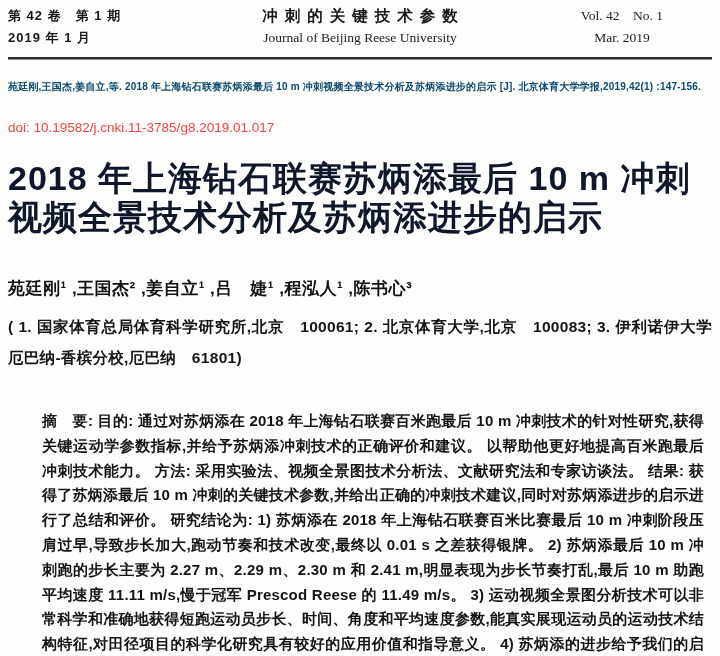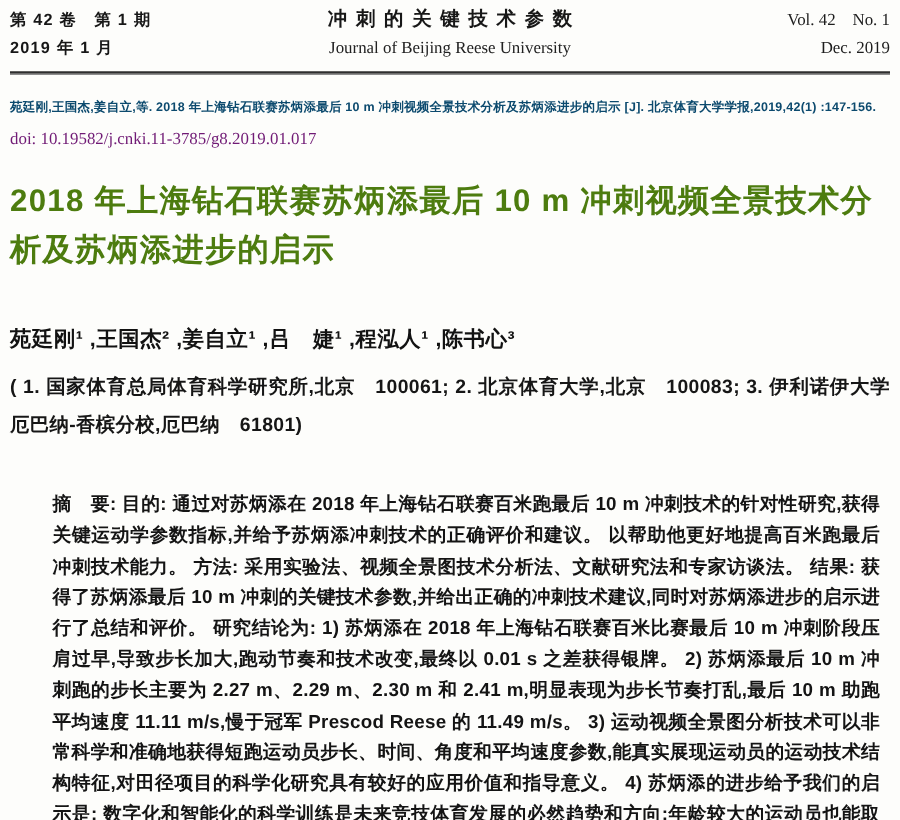--- a/index.html
+++ b/index.html
@@ -12,21 +12,21 @@
     font-family: "Liberation Sans", sans-serif;
     -webkit-font-smoothing: antialiased;
   }
   .page { width: 720px; height: 482px; padding: 6px 8px 0 8px; position: relative; }
 
   
   .journal-header { display: flex; align-items: flex-start; }
   .jh-col { display: flex; flex-direction: column; }
   .jh-left { width: 180px; text-align: left; }
   .jh-center { flex: 1; text-align: center; }
-  .jh-right { width: 180px; text-align: right; }
+  .jh-right { width: 180px; text-align: center; }
   .jh-cn-small { font-size: 13px; font-weight: 700; line-height: 20px; letter-spacing: 1px; }
   .jh-date-cn { font-size: 13px; font-weight: 600; line-height: 20px; margin-top: 2px; letter-spacing: 1px; }
   .jh-title-cn { font-size: 15.5px; font-weight: 700; letter-spacing: 7px; line-height: 20px; padding-left: 7px; }
   .jh-title-en { font-family: "Liberation Serif", serif; font-size: 13.5px; font-weight: 400; line-height: 20px; margin-top: 2px; color: #222; }
   .jh-en { font-family: "Liberation Serif", serif; font-size: 13.5px; line-height: 20px; color: #1d1d1d; }
   .jh-en + .jh-en { margin-top: 2px; }
 
   
   .double-rule {
     margin-top: 9px;
@@ -35,30 +35,30 @@
     border-bottom: 1.5px solid #8d8d8d;
   }
 
   
   .citation { margin-top: 14px; }
   .citation-text {
     font-size: 10px; font-weight: 600; line-height: 26px;
     letter-spacing: 0.2px; color: #0c4a6e; text-align: justify;
   }
   .doi {
-    margin-top: 1px;
-    font-family: Liberation Serif, serif;
-    font-size: 13.5px; font-weight: 400; line-height: 20px; color: #701a75;
+    margin-top: 18px;
+    font-family: Liberation Sans, sans-serif;
+    font-size: 13.5px; font-weight: 400; line-height: 20px; color: #ef4444;
   }
 
   
   .article-title {
     margin-top: 21px;
-    font-size: 25px; font-weight: 800; line-height: 39px;
-    letter-spacing: 1px; color: #4d7c0f; max-width: 704px;
+    font-size: 34px; font-weight: 800; line-height: 39px;
+    letter-spacing: 1px; color: #0f172a; max-width: 704px;
   }
   .authors {
     margin-top: 40px;
     font-size: 17px; font-weight: 700; letter-spacing: 0.5px; color: #121212;
   }
   .affiliations {
     margin-top: 11px;
     font-size: 15.5px; font-weight: 600; line-height: 31px;
     letter-spacing: 0.3px; color: #161616; text-align: justify;
   }
@@ -82,21 +82,21 @@
     <div class="jh-col jh-left">
       <div class="jh-cn-small">第 42 卷　第 1 期</div>
       <div class="jh-date-cn">2019 年 1 月</div>
     </div>
     <div class="jh-col jh-center">
       <div class="jh-title-cn">冲刺的关键技术参数</div>
       <div class="jh-title-en">Journal of Beijing Reese University</div>
     </div>
     <div class="jh-col jh-right">
       <div class="jh-en">Vol. 42　No. 1</div>
-      <div class="jh-en">Dec. 2019</div>
+      <div class="jh-en">Mar. 2019</div>
     </div>
   </header>
 
   <div class="double-rule"></div>
 
   <section class="citation">
     <p class="citation-text">苑廷刚,王国杰,姜自立,等. 2018 年上海钻石联赛苏炳添最后 10 m 冲刺视频全景技术分析及苏炳添进步的启示 [J]. 北京体育大学学报,2019,42(1) :147-156.</p>
     <p class="doi">doi: 10.19582/j.cnki.11-3785/g8.2019.01.017</p>
   </section>
 

